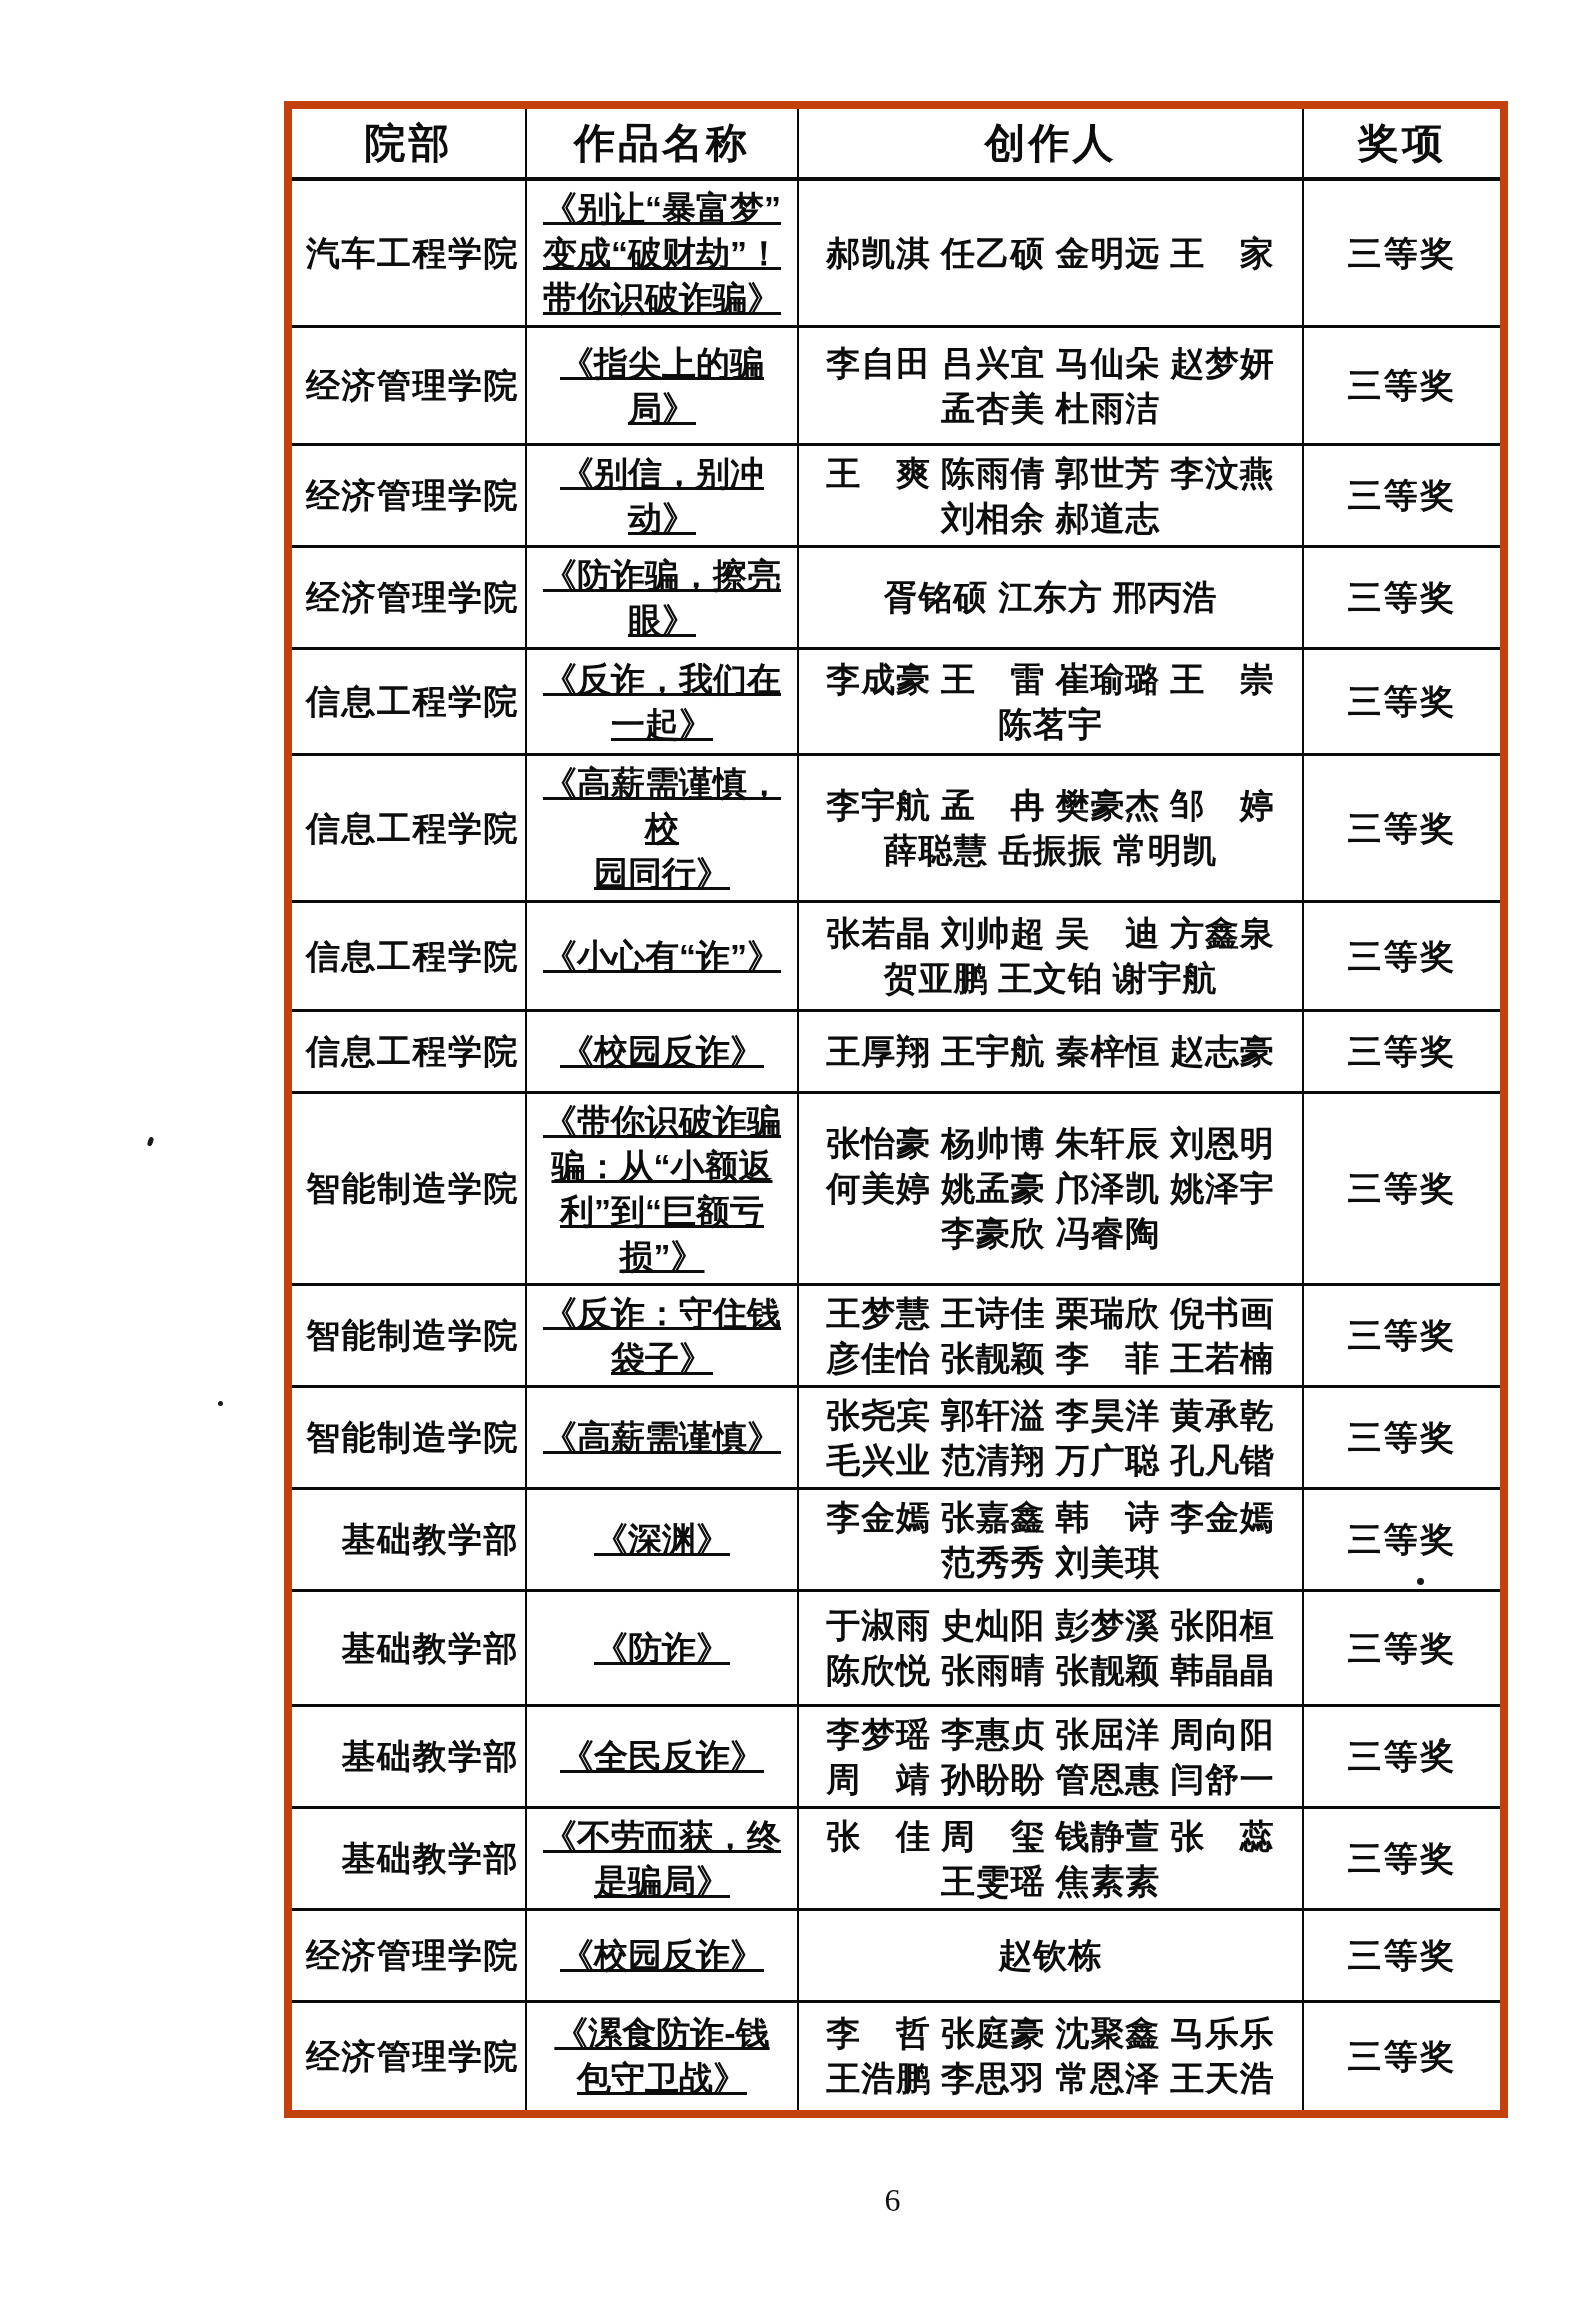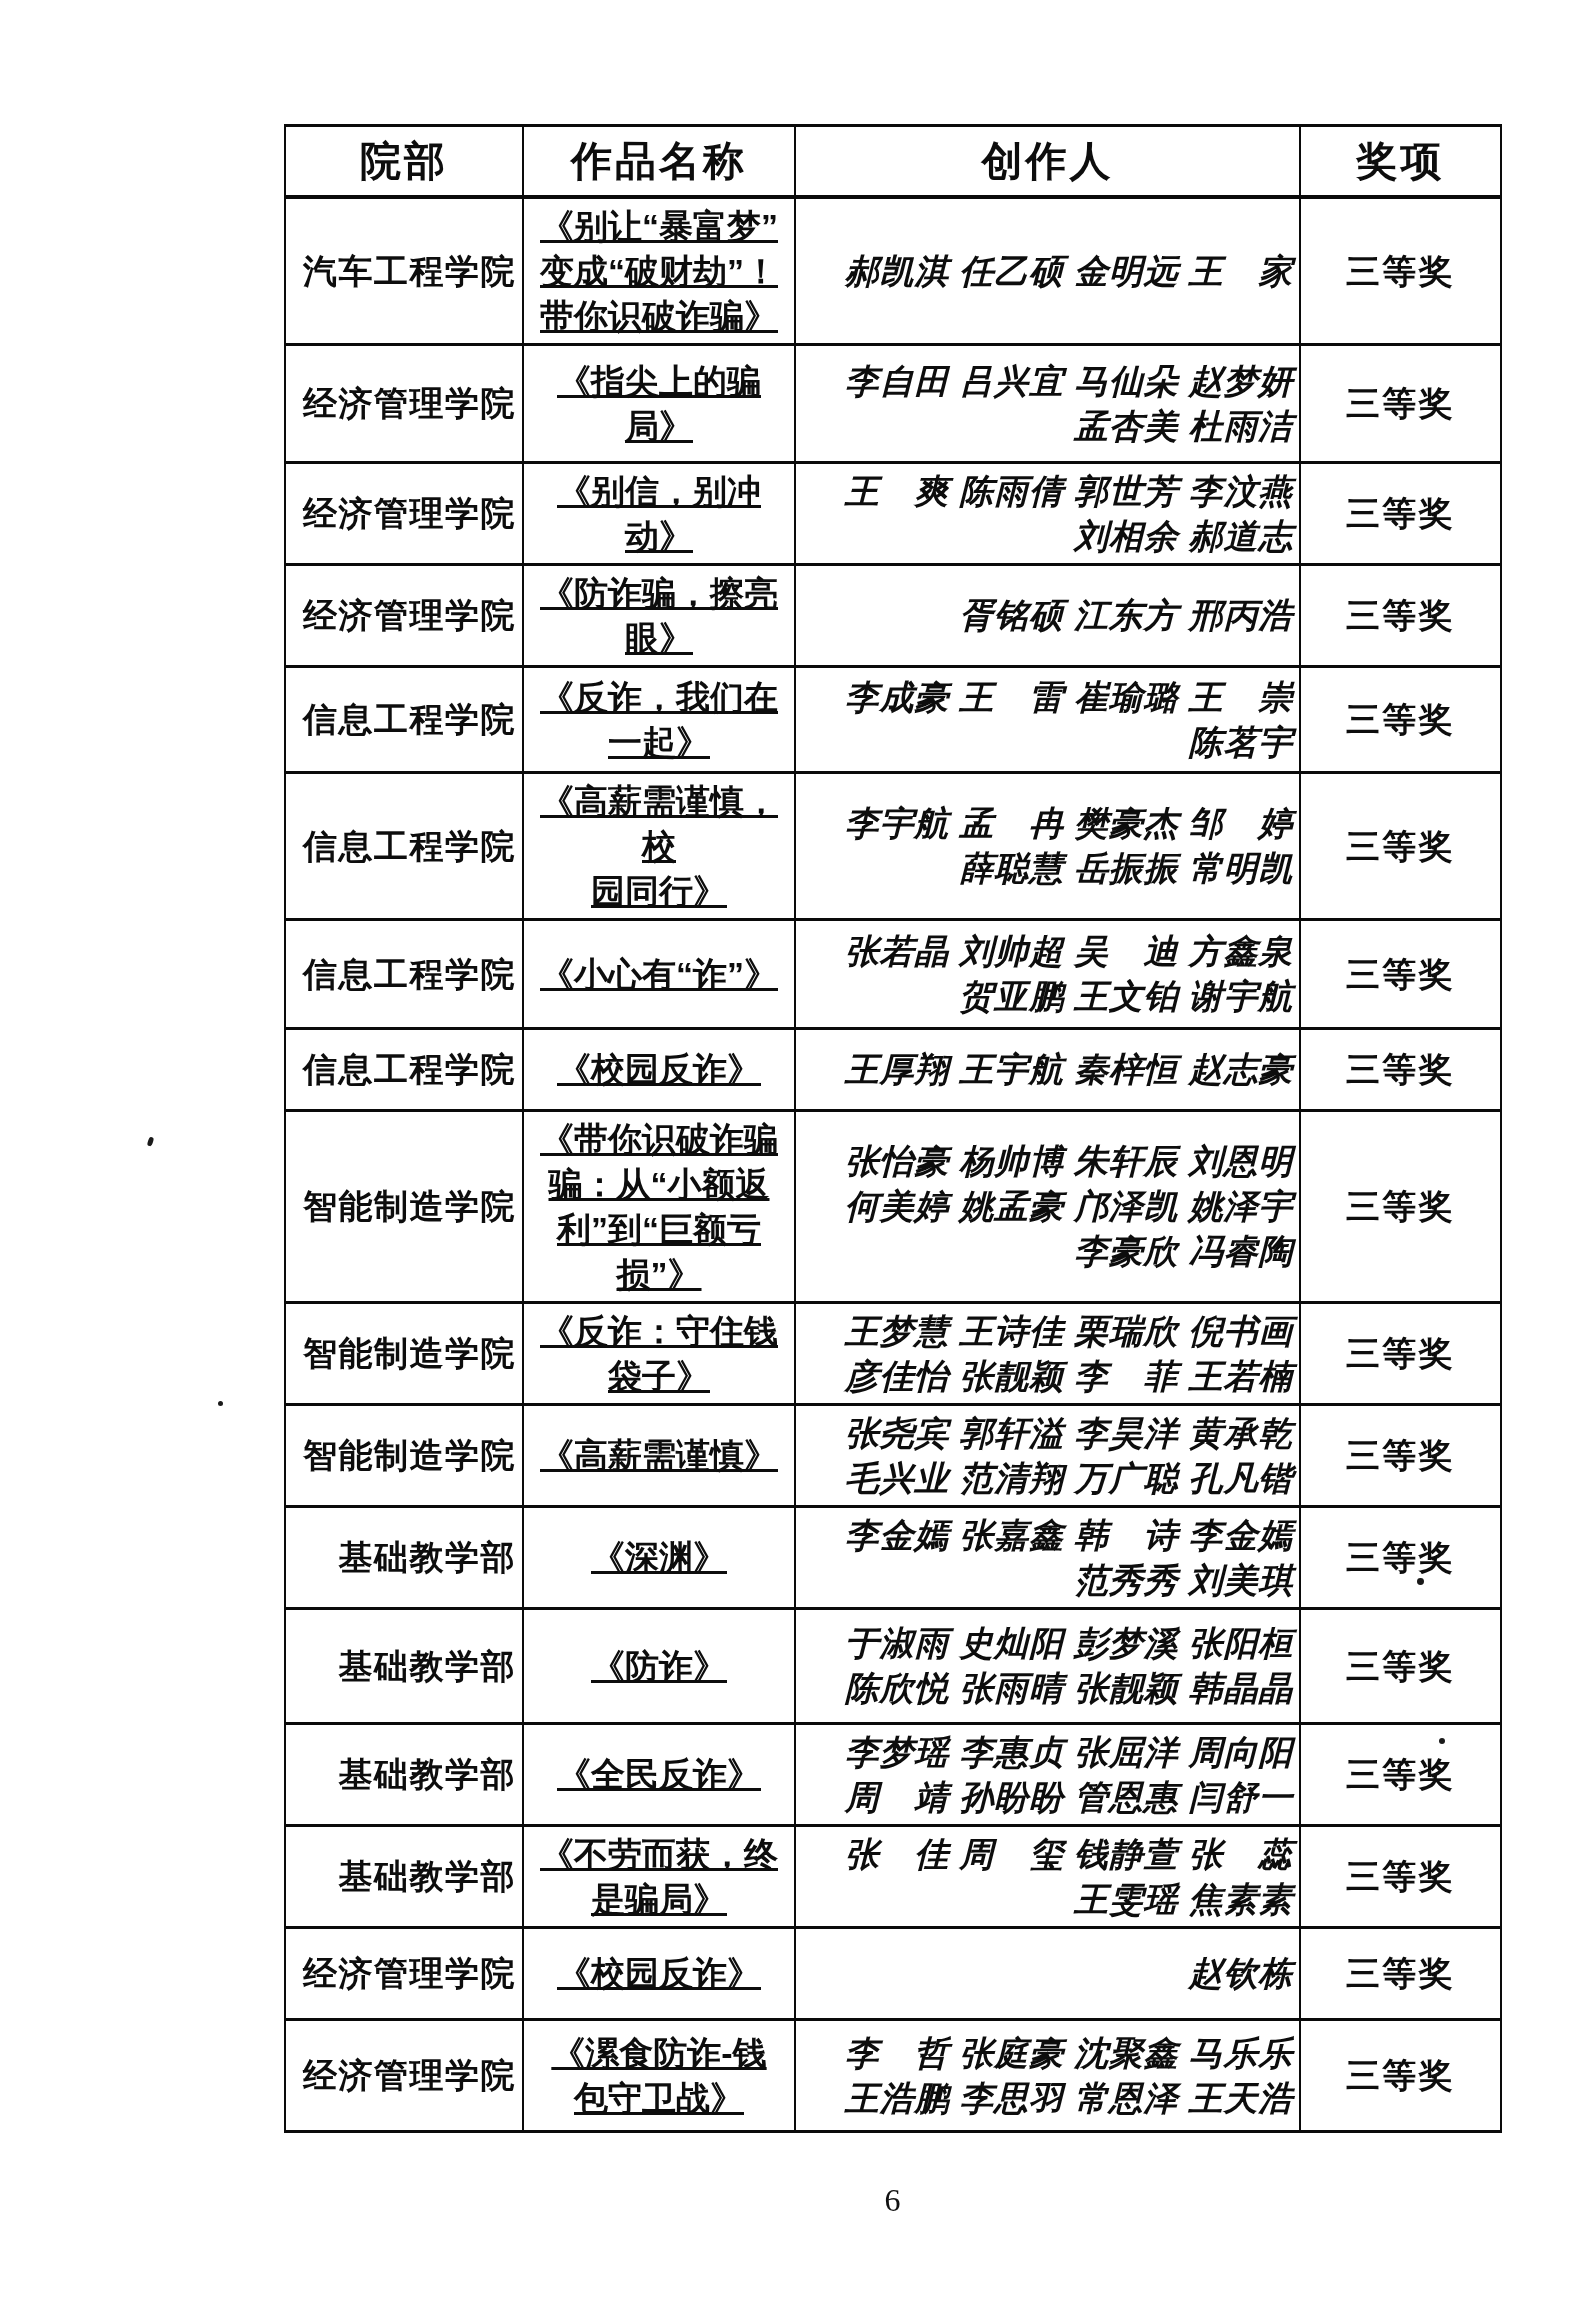--- a/index.html
+++ b/index.html
@@ -16,22 +16,21 @@
     color: #0d0d0d;
     overflow: hidden;
   }
   table.awards-table {
     position: absolute;
     left: 284px;
     top: 101px;
     width: 1217px;
     border-collapse: collapse;
     table-layout: fixed;
-    border: 2px solid #c2410c;
-    margin-top: 23px;
+    border: 8px solid #c2410c;
   }
   .awards-table th, .awards-table td {
     border: 3px solid #0a0a0a;
     border-left-width: 2.3px;
     border-right-width: 2.3px;
     font-weight: 700;
     color: #0d0d0d;
     vertical-align: middle;
     padding: 4.5px 6px;
     overflow: hidden;
@@ -42,21 +41,21 @@
     letter-spacing: 3px;
     text-align: center;
     border-bottom-width: 4.5px;
   }
   .awards-table td {
     font-size: 34px;
     line-height: 45px;
   }
   .cell-dept   { text-align: right; letter-spacing: 1.5px; }
   .cell-title  { text-align: center; white-space: pre-wrap; text-decoration: underline; }
-  .cell-creators { text-align: right; white-space: pre-wrap; padding-left: 15px; letter-spacing: 0.8px; font-style: italic; }
+  .cell-creators { text-align: center; white-space: pre-wrap; padding-left: 15px; letter-spacing: 0.8px; }
   .cell-award  { text-align: center; letter-spacing: 2.3px; }
   .page-number {
     position: absolute;
     left: 866px;
     top: 2182px;
     width: 53px;
     text-align: center;
     font-family: "Liberation Serif", serif;
     font-size: 32px;
     font-weight: 400;

